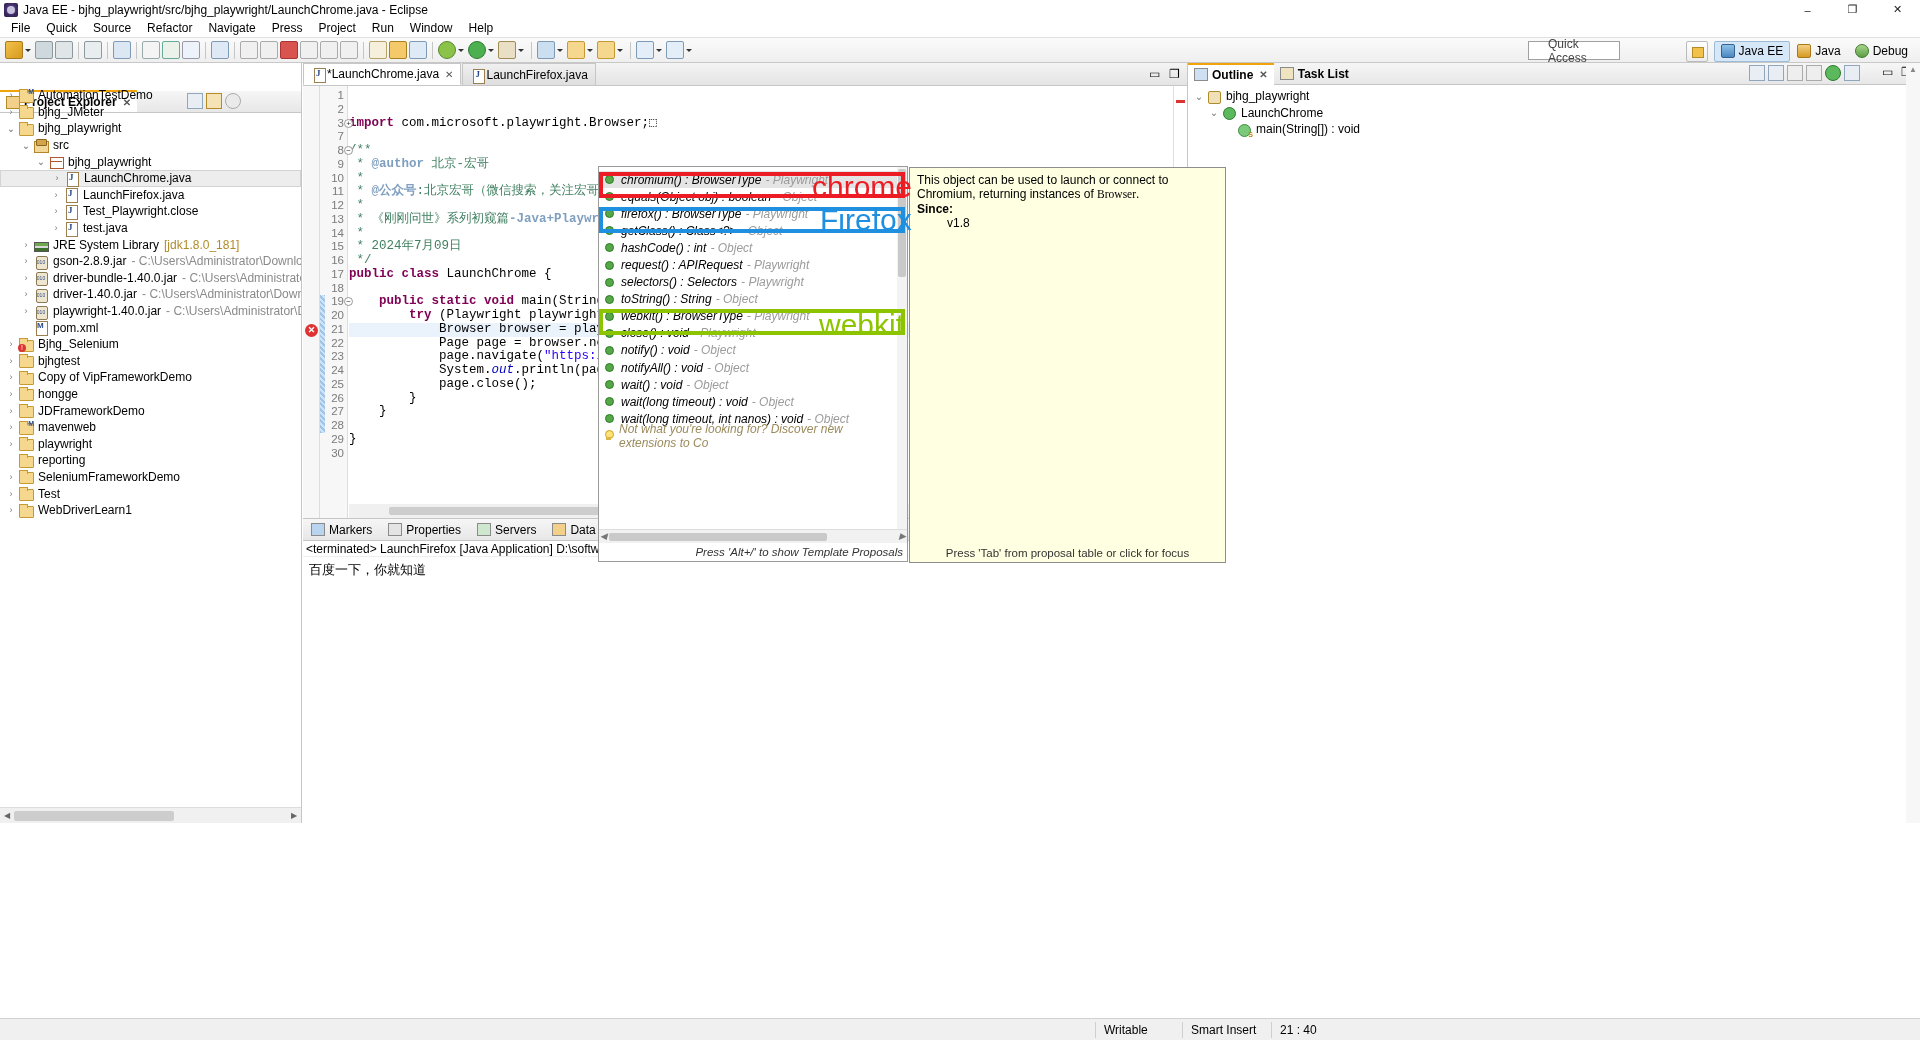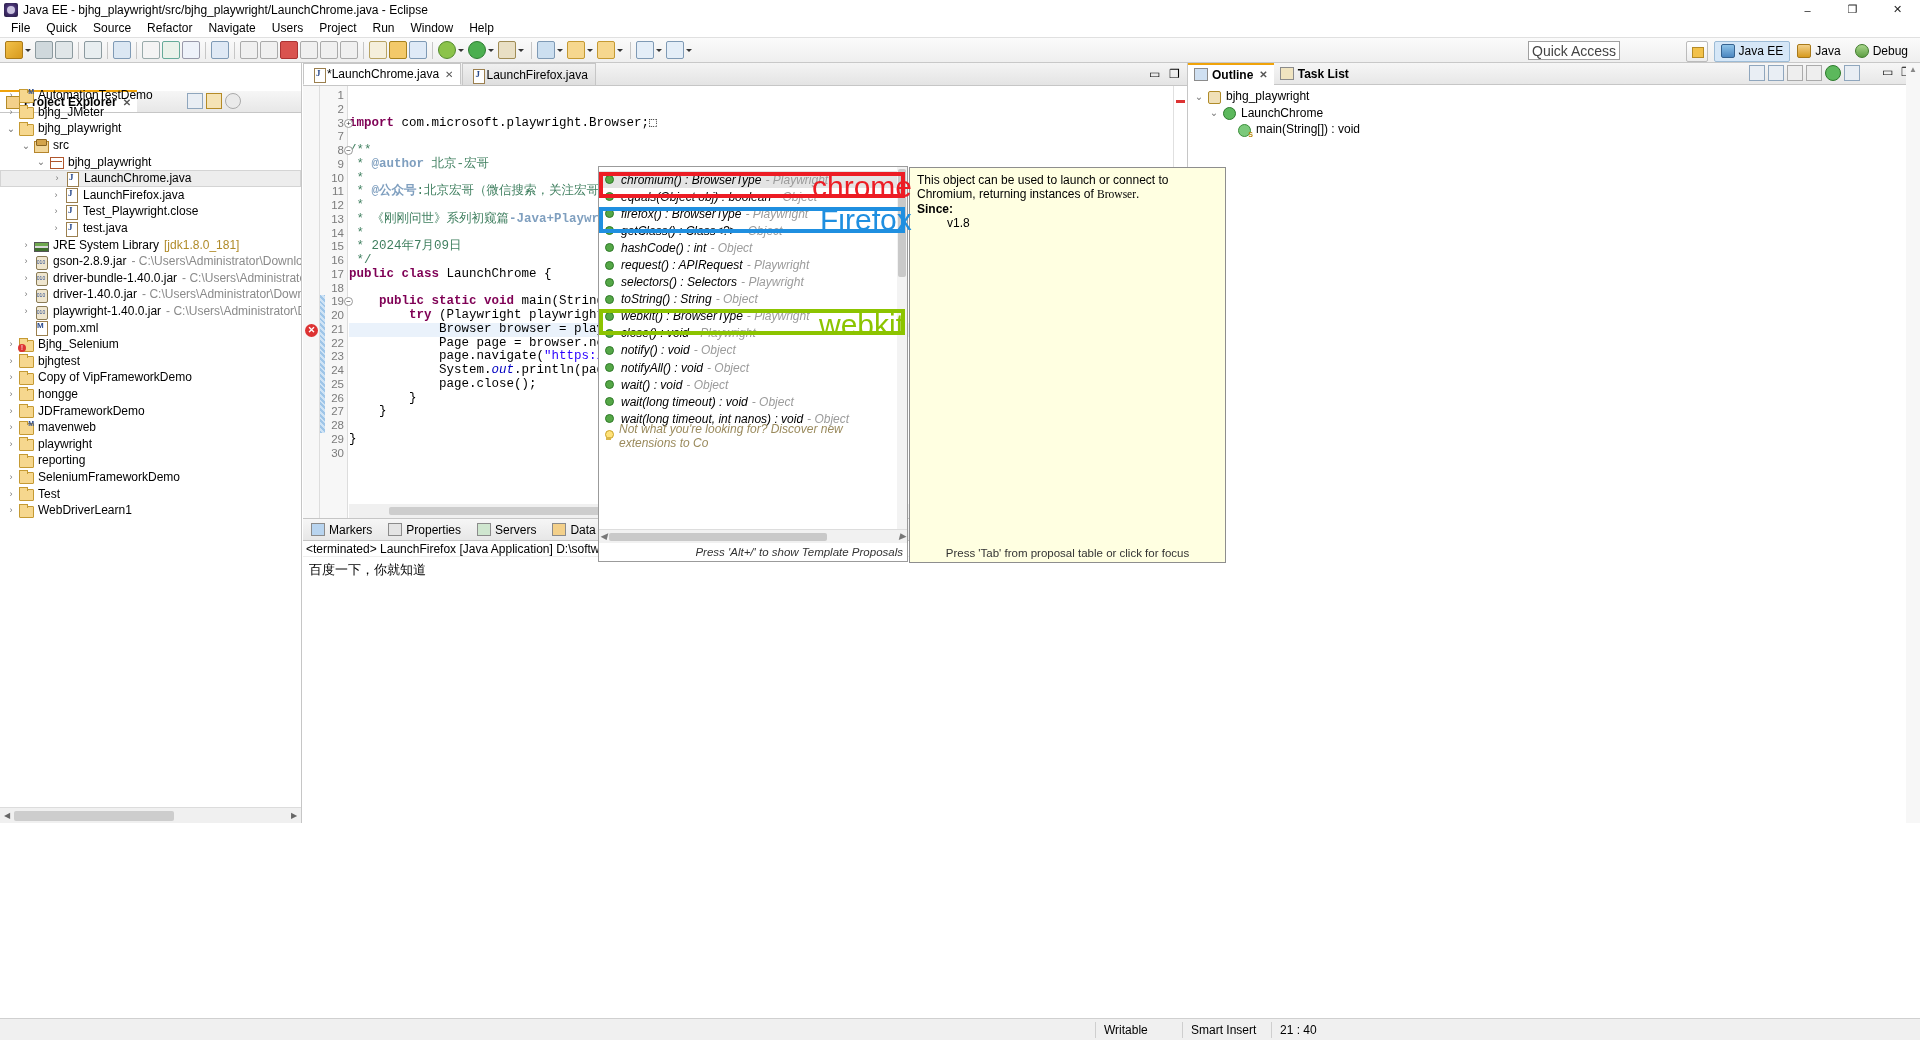--- a/index.html
+++ b/index.html
@@ -57,22 +57,22 @@
   .tb-arrow {
     width: 8px; height: 18px; margin-right: 2px; position: relative;
   }
   .tb-arrow:after {
     content: ""; position: absolute; left: 1px; top: 8px;
     border-left: 3px solid transparent; border-right: 3px solid transparent;
     border-top: 3px solid #333;
   }
   .quick-access {
     position: absolute; right: 300px; top: 3px; width: 92px; height: 19px;
-    border: 1px solid #a0a0a0; background: #fff; font-size: 14px;
-    display: flex; align-items: center; padding-left: 3px; color: #444;
+    border: 1px solid #a0a0a0; background: #fff; font-size: 12px;
+    display: flex; align-items: center; padding-left: 19px; color: #444;
   }
   .persp-bar {
     position: absolute; right: 5px; top: 2px; height: 22px; display: flex; align-items: center;
   }
   .persp-btn {
     display: flex; align-items: center; height: 21px; padding: 0 6px; font-size: 12px;
     color: #000; border: 1px solid transparent;
   }
   .persp-btn.active { background: #d6e7f7; border: 1px solid #9cbbd6; border-radius: 2px; }
   .persp-ico { width: 14px; height: 14px; margin-right: 4px; border-radius: 2px; }
@@ -390,21 +390,21 @@
       <div class="win-btn close">✕</div>
     </div>
   </div>
 
   <div class="menubar" id="menubar">
       <div class="menu-item">File</div>
       <div class="menu-item">Quick</div>
       <div class="menu-item">Source</div>
       <div class="menu-item">Refactor</div>
       <div class="menu-item">Navigate</div>
-      <div class="menu-item">Users</div>
+      <div class="menu-item">Press</div>
       <div class="menu-item">Project</div>
       <div class="menu-item">Run</div>
       <div class="menu-item">Window</div>
       <div class="menu-item">Help</div>
     </div>
 
   <div class="toolbar">
     <div class="tb-ico" style="background:linear-gradient(135deg,#f2c14a,#d79a1e);border:1px solid #a8791a;"></div>
     <div class="tb-arrow"></div>
     <div class="tb-ico" style="background:#cfd8dc;border:1px solid #8c9a9f;"></div>

